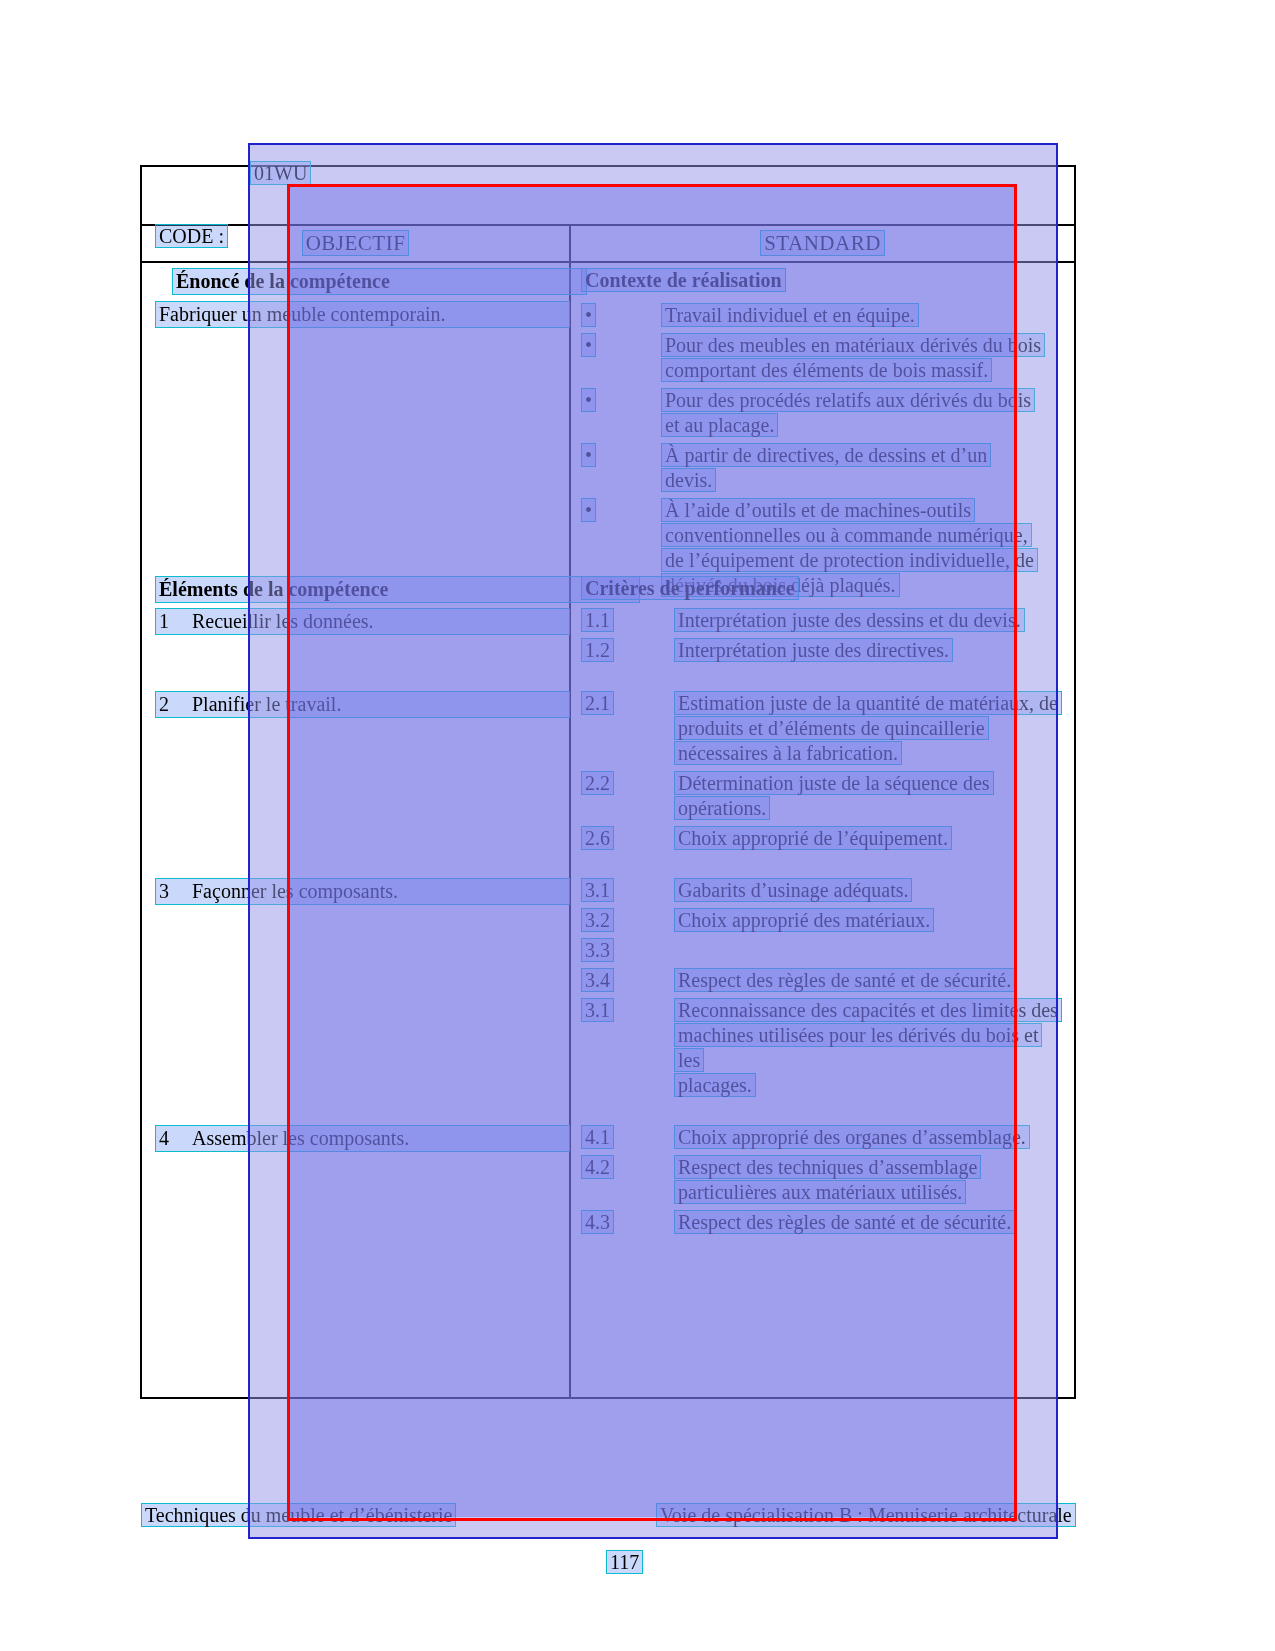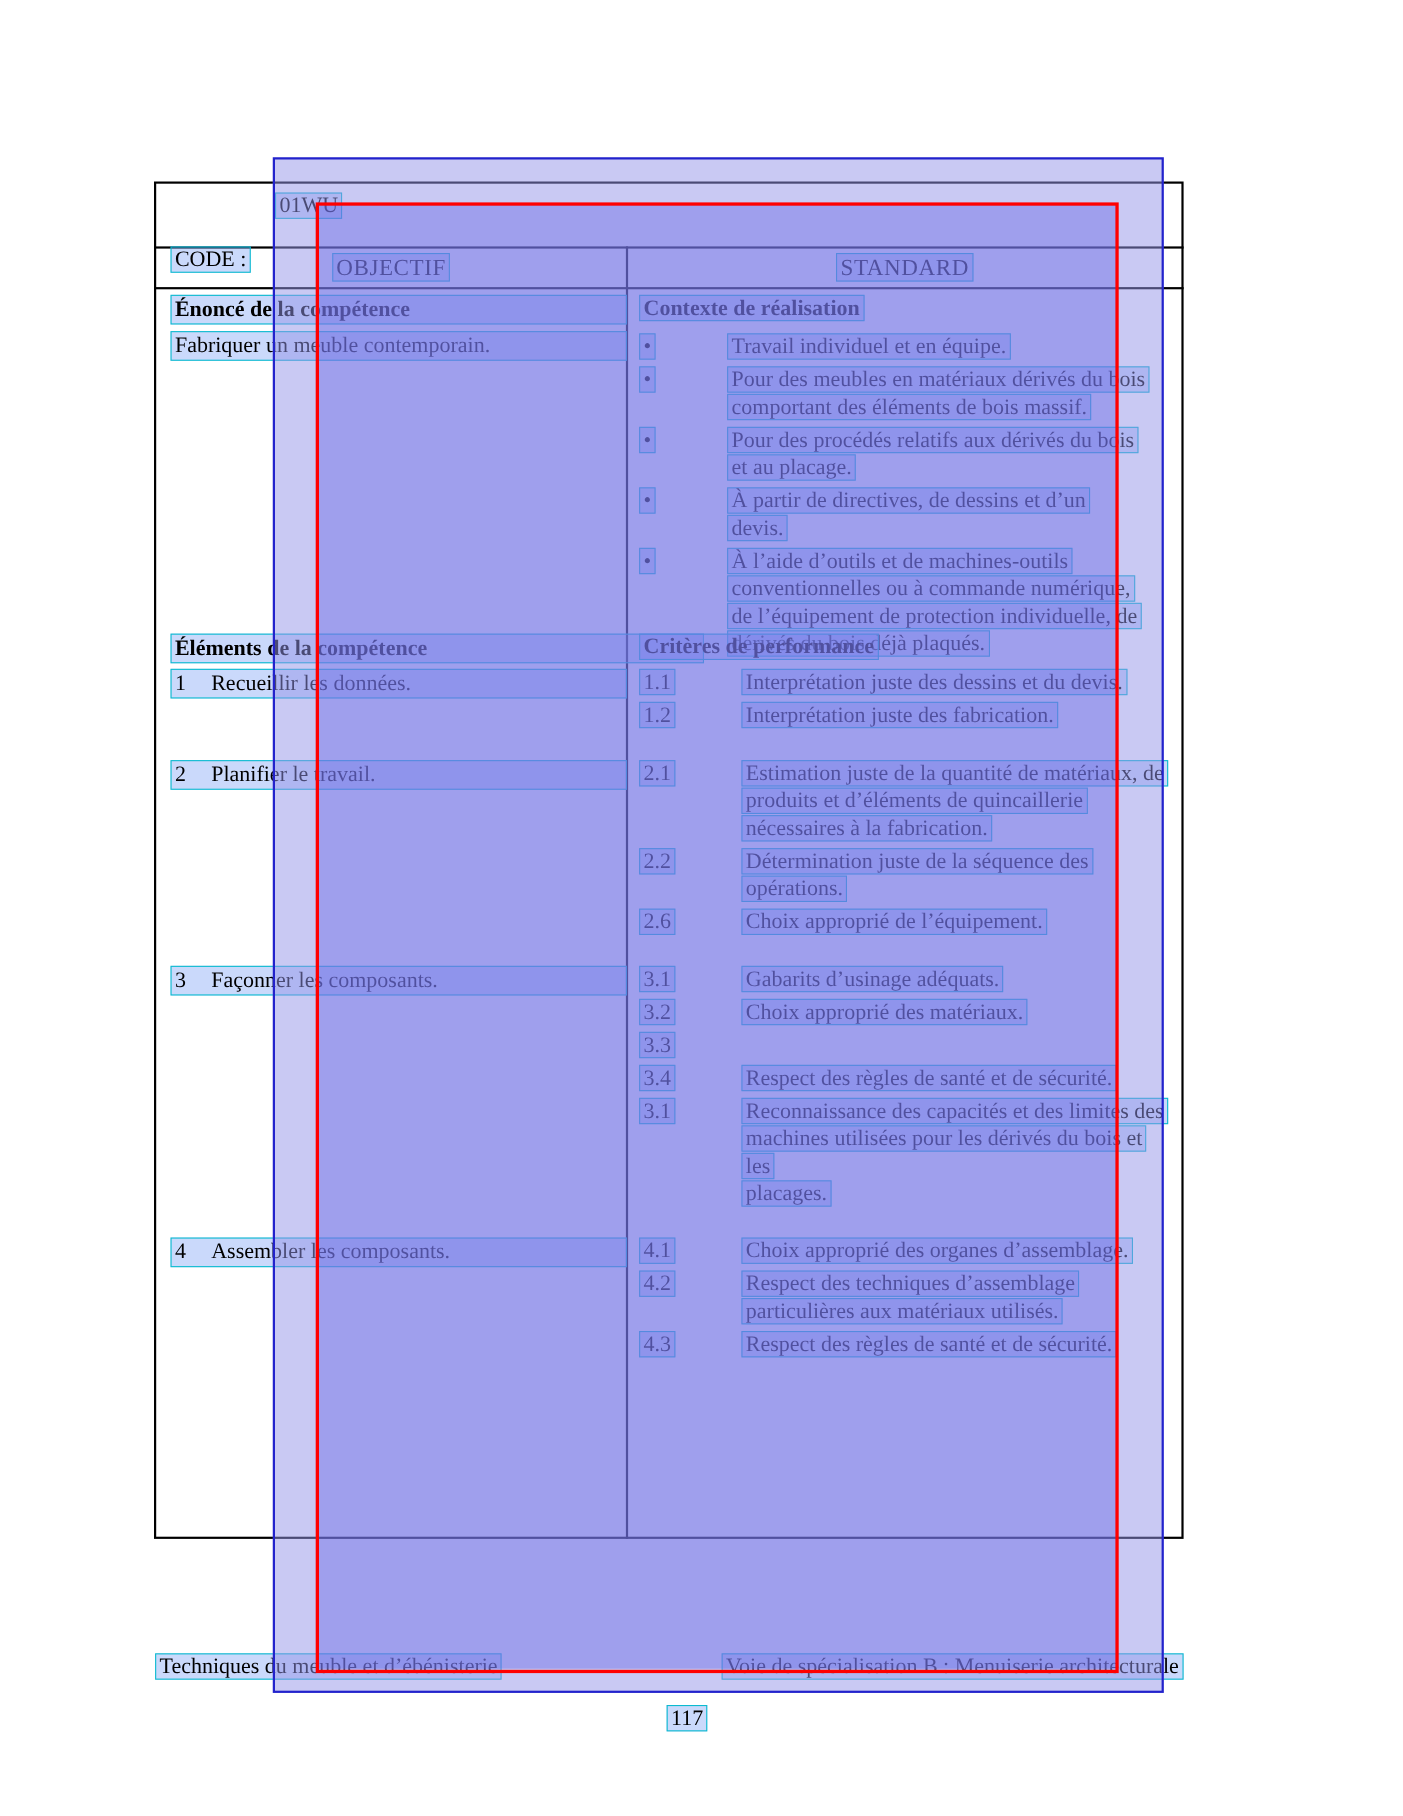--- a/index.html
+++ b/index.html
@@ -51,32 +51,32 @@
 <div class="page">
 
   <div class="abs table-frame" style="left:140px;top:165px;width:936px;height:1234px;"></div>
   <div class="abs line-h" style="left:140px;top:224px;width:936px;"></div>
   <div class="abs line-h" style="left:140px;top:261px;width:936px;"></div>
   <div class="abs line-v" style="left:569px;top:224px;height:1175px;"></div>
 
   <div class="abs txt" style="left:155px;top:184px;margin-top:40px;">
     <span class="hl">CODE :</span>
   </div>
-  <div class="abs txt" style="left:250px;top:175px;">
+  <div class="abs txt" style="left:250px;top:161px;">
     <span class="hl">01WU</span>
   </div>
 
   <div class="abs txt colhead" style="left:142px;top:231px;width:427px;">
     <span class="hl">OBJECTIF</span>
   </div>
   <div class="abs txt colhead" style="left:571px;top:231px;width:503px;">
     <span class="hl">STANDARD</span>
   </div>
 
-  <div class="abs txt bold hl-block" style="left:155px;top:268px;width:415px;">Énoncé de la compétence</div>
+  <div class="abs txt bold hl-block" style="left:172px;top:268px;width:415px;">Énoncé de la compétence</div>
   <div class="abs txt hl-block" style="left:155px;top:301px;width:415px;">Fabriquer un meuble contemporain.</div>
   <div class="abs txt bold hl-block" style="left:155px;top:576px;width:485px;">Éléments de la compétence</div>
 
   <div class="abs txt hl-block row" style="left:155px;top:608px;width:415px;">
     <div class="elem-num">1</div>
     <div class="elem-text">Recueillir les données.</div>
   </div>
   <div class="abs txt hl-block row" style="left:155px;top:691px;width:415px;">
     <div class="elem-num">2</div>
     <div class="elem-text">Planifier le travail.</div>
@@ -126,21 +126,21 @@
     <span class="hl bold">Critères de performance</span>
   </div>
 
   <div class="abs txt" style="left:581px;top:608px;width:478px;">
     <div class="row item">
       <div class="num-col"><span class="hl">1.1</span></div>
       <div class="flex-text"><span class="hl">Interprétation juste des dessins et du devis.</span></div>
     </div>
     <div class="row item">
       <div class="num-col"><span class="hl">1.2</span></div>
-      <div class="flex-text"><span class="hl">Interprétation juste des fabrication.</span></div>
+      <div class="flex-text"><span class="hl">Interprétation juste des directives.</span></div>
     </div>
   </div>
 
   <div class="abs txt" style="left:581px;top:691px;width:478px;">
     <div class="row item">
       <div class="num-col"><span class="hl">2.1</span></div>
       <div class="flex-text"><span class="hl">Estimation juste de la quantité de matériaux, de
 produits et d’éléments de quincaillerie
 nécessaires à la fabrication.</span></div>
     </div>

